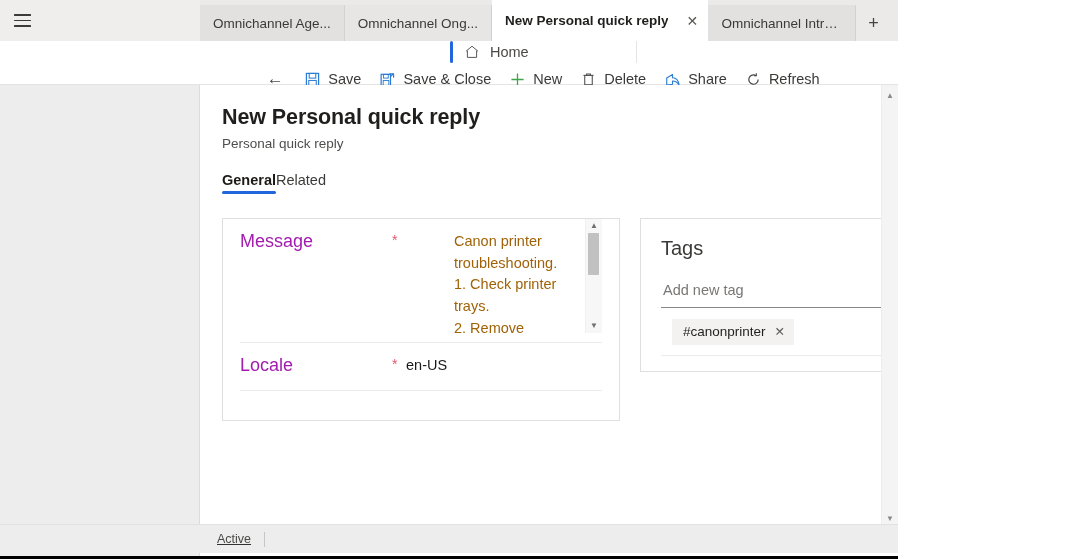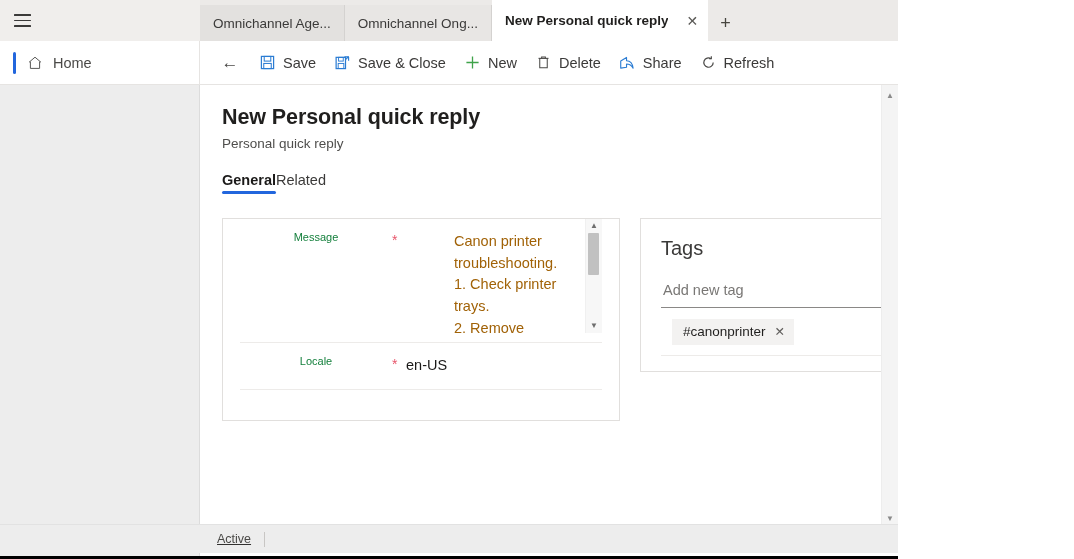--- a/index.html
+++ b/index.html
@@ -114,20 +114,21 @@
   
   .cmdbar {
     position: absolute;
     left: 0; top: 41px;
     width: 1074px; height: 44px;
     background: #ffffff;
     border-bottom: 1px solid #e6e4e2;
     display: flex;
     align-items: center;
     box-sizing: border-box;
+    flex-direction: column;
   }
   .home-zone {
     width: 200px; height: 44px;
     display: flex;
     align-items: center;
     border-right: 1px solid #e6e4e2;
     box-sizing: border-box;
     padding-left: 0;
   }
   .home-accent {
@@ -267,25 +268,24 @@
   }
   .field-row-inner {
     display: flex;
     align-items: flex-start;
     width: 100%;
     border-bottom: 1px solid #edebe9;
     padding-bottom: 6px;
   }
   .field-label {
     width: 152px;
-    font-size: 11px;
-    color: #15803d;
+    font-size: 18px;
+    color: #a21caf;
     padding-top: 12px;
     flex-shrink: 0;
-    text-align: center;
   }
   .field-req {
     width: 14px;
     color: #e8556a;
     font-size: 14px;
     padding-top: 13px;
     flex-shrink: 0;
   }
   .field-value-wrap {
     flex: 1;
@@ -472,20 +472,23 @@
     <div class="tabs">
       <div class="tab">
         <span class="tab-label">Omnichannel Age...</span>
       </div>
       <div class="tab inactive-alt">
         <span class="tab-label">Omnichannel Ong...</span>
       </div>
       <div class="tab active">
         <span class="tab-label">New Personal quick reply</span>
         <span class="tab-close">✕</span>
+      </div>
+      <div class="tab">
+        <span class="tab-label">Omnichannel Intra...</span>
       </div>
       <div class="tab-new">+</div>
     </div>
   </div>
 
   <div class="cmdbar">
     <div class="home-zone">
       <div class="home-accent"></div>
       <div class="home-item">
         <span class="tb-icon">

